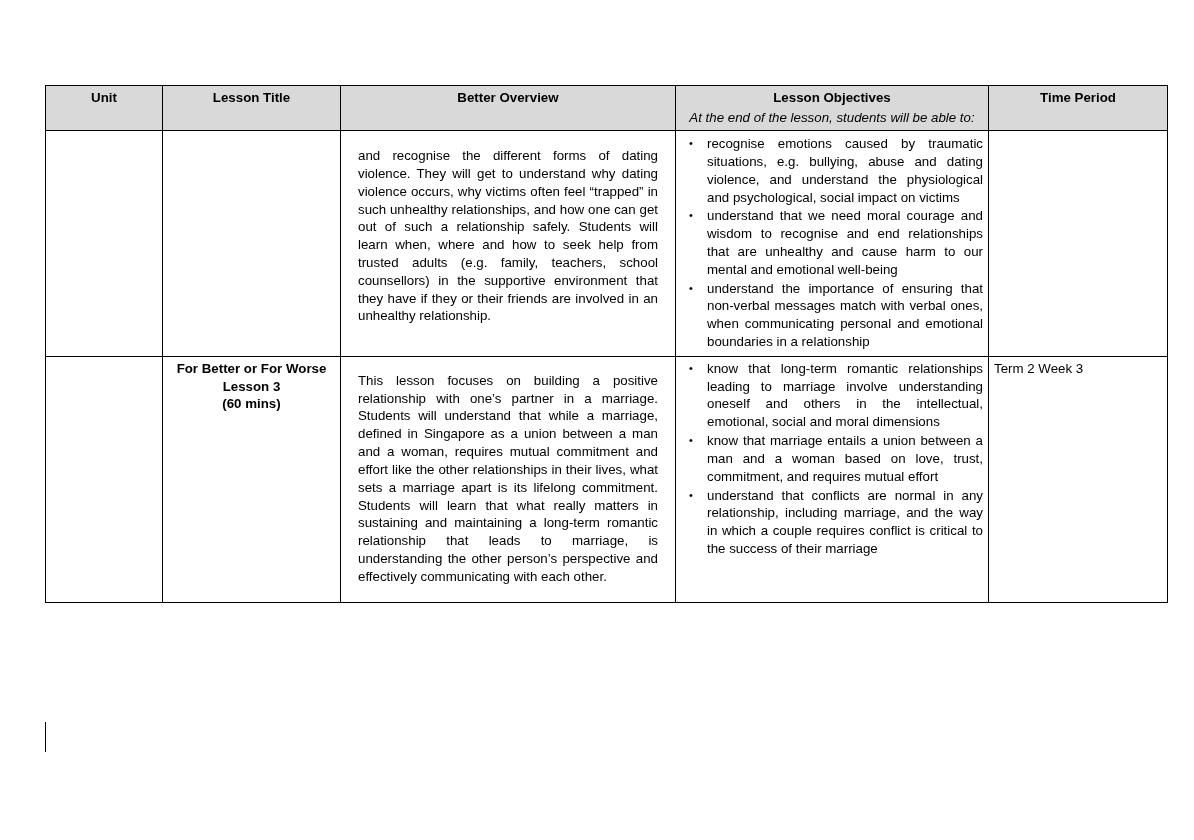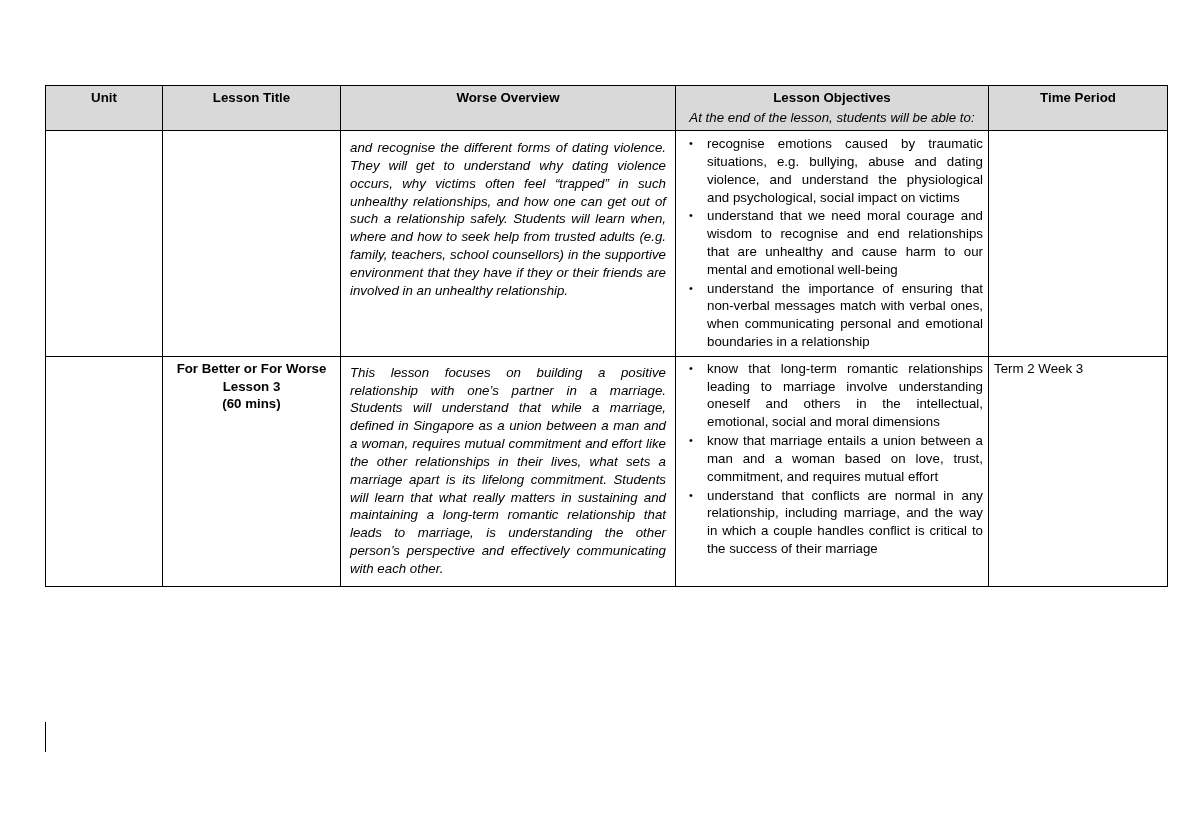--- a/index.html
+++ b/index.html
@@ -60,25 +60,24 @@
   col.c-obj      { width: 313px; }
   col.c-time     { width: 179px; }
 
   .cell-unit { }
   .cell-title {
     text-align: center;
     line-height: 1.34;
   }
   .cell-title .line { display: block; font-weight: bold; }
   .cell-overview p {
-    margin: 4px;
+    margin: 12px;
     text-align: justify;
     text-justify: inter-word;
     hyphens: none;
-    font-style: italic;
   }
   .cell-time {
     text-align: left;
   }
   ul.obj-list {
     margin: 0;
     padding: 0;
     list-style: none;
   }
   ul.obj-list > li {
@@ -120,21 +119,21 @@
         <col class="c-unit">
         <col class="c-title">
         <col class="c-overview">
         <col class="c-obj">
         <col class="c-time">
       </colgroup>
       <thead>
         <tr>
           <th>Unit</th>
           <th>Lesson Title</th>
-          <th>Worse Overview</th>
+          <th>Better Overview</th>
           <th>
             <span>Lesson Objectives</span>
             <span class="sub">At the end of the lesson, students will be able to:</span>
           </th>
           <th>Time Period</th>
         </tr>
       </thead>
       <tbody>
 
         <tr class="row-first">
@@ -181,21 +180,21 @@
               <li>
                 <span class="bullet">•</span>
                 <span>know that long-term romantic relationships leading to marriage involve understanding oneself and others in the intellectual, emotional, social and moral dimensions</span>
               </li>
               <li>
                 <span class="bullet">•</span>
                 <span>know that marriage entails a union between a man and a woman based on love, trust, commitment, and requires mutual effort</span>
               </li>
               <li>
                 <span class="bullet">•</span>
-                <span>understand that conflicts are normal in any relationship, including marriage, and the way in which a couple handles conflict is critical to the success of their marriage</span>
+                <span>understand that conflicts are normal in any relationship, including marriage, and the way in which a couple requires conflict is critical to the success of their marriage</span>
               </li>
             </ul>
           </td>
           <td class="cell-time">Term 2 Week 3</td>
         </tr>
 
       </tbody>
     </table>
   </div>
 

